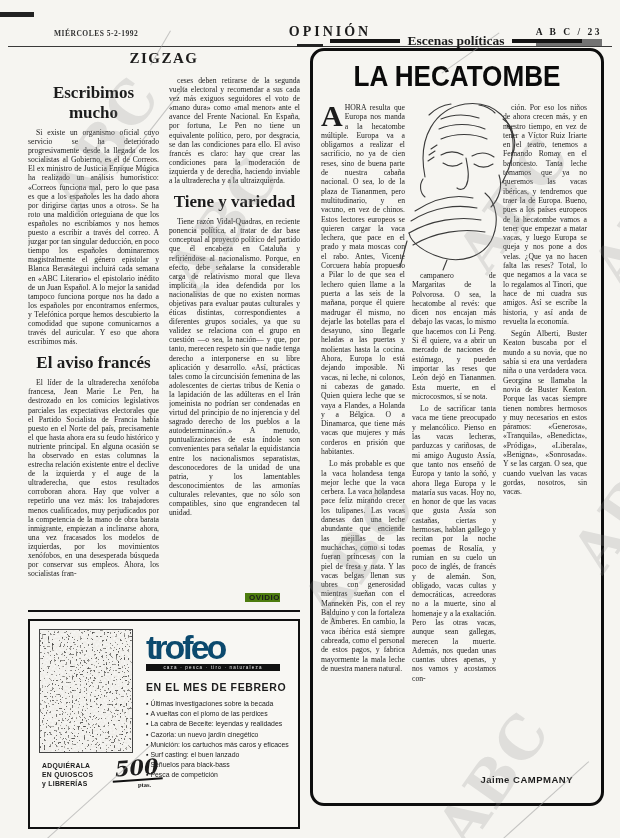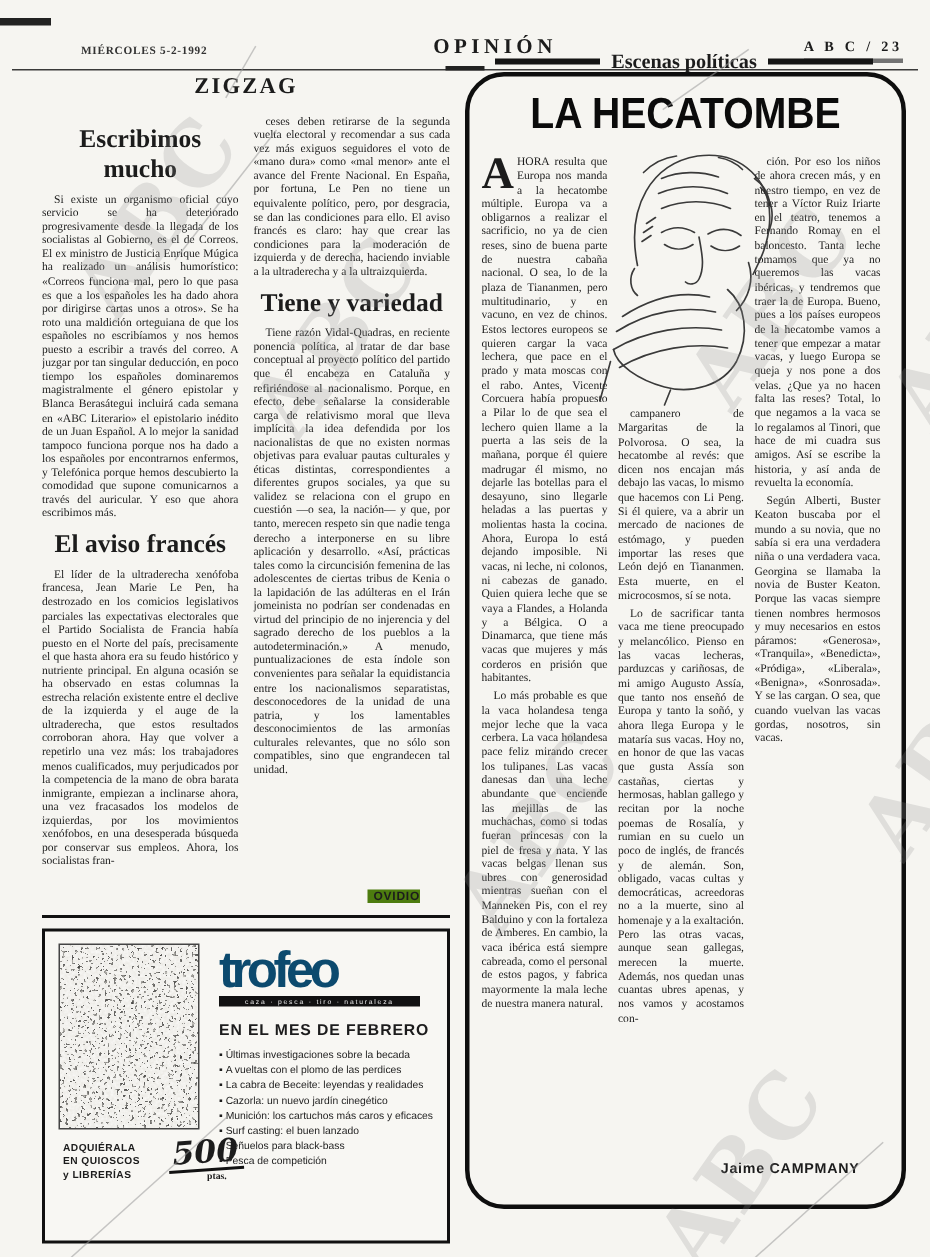--- a/index.html
+++ b/index.html
@@ -13,21 +13,21 @@
     position:absolute;font-family:"DejaVu Serif",serif;font-weight:bold;
     font-size:58px;color:#8f8f8f;opacity:.22;letter-spacing:2px;
     transform:rotate(-55deg);pointer-events:none;z-index:5;white-space:nowrap;
   }
   .scratch{position:absolute;background:#9a9a9a;opacity:.55;z-index:4;}
   .corner-smudge{position:absolute;left:0;top:12px;width:34px;height:5px;background:#222;z-index:1;}
   
   .hdr{position:absolute;top:24px;left:28px;right:14px;height:20px;z-index:2;margin-left:26px;}
   .hdr-date{position:absolute;left:0;top:5px;font-size:7.5px;font-weight:bold;letter-spacing:.5px;color:#333;}
   .hdr-section{position:absolute;left:50%;transform:translateX(-50%);top:0;font-size:14px;font-weight:bold;letter-spacing:3px;}
-  .hdr-page{position:absolute;right:4px;top:3px;font-size:9.5px;font-weight:bold;letter-spacing:2.5px;border-bottom:3px solid #737373;padding-bottom:2px;}
+  .hdr-page{position:absolute;right:4px;top:3px;font-size:9.5px;font-weight:bold;letter-spacing:2.5px;border-bottom:7px solid #737373;padding-bottom:2px;}
   .hdr-rule{position:absolute;top:46px;left:8px;width:604px;height:1px;background:#3a3a3a;z-index:2;}
   .hdr-center-dash{position:absolute;top:44px;left:297px;width:26px;height:3px;background:#222;z-index:2;}
   
   .zz-title{position:absolute;top:50px;left:28px;width:272px;text-align:center;font-size:15px;font-weight:bold;letter-spacing:1.5px;z-index:2;}
   .zz-cols{position:absolute;top:76px;left:28px;width:272px;height:528px;display:flex;gap:10px;overflow:hidden;z-index:2;}
   .zz-col{width:131px;overflow:hidden;position:relative;}
   .jp{font-size:7.7px;line-height:9.1px;text-align:justify;margin:0 0 3px 0;text-indent:8px;}
   .col-h{font-size:17px;font-weight:bold;text-align:center;margin:7px 0 5px 0;}
   .zz-sig{position:absolute;right:20px;bottom:2px;font-family:"Liberation Sans",sans-serif;font-size:8px;font-weight:bold;letter-spacing:.5px;background:#4d7c0f;padding-left:4px;z-index:3;margin-left:20px;}
   .zz-rule{position:absolute;top:610px;left:28px;width:272px;height:2px;background:#111;z-index:2;}
@@ -41,21 +41,21 @@
   .ad-logo{font-family:"Liberation Sans",sans-serif;font-weight:700;font-size:34px;line-height:32px;letter-spacing:-3px;color:#0c4a6e;}
   .ad-logo-bar{width:134px;height:7px;background:#111;color:#efefef;font-family:"Liberation Sans",sans-serif;font-size:4.5px;line-height:7px;letter-spacing:1.2px;text-align:center;overflow:hidden;margin-top:1px;}
   .ad-month{font-family:"Liberation Sans",sans-serif;font-size:10.5px;font-weight:bold;letter-spacing:.6px;margin-top:10px;white-space:nowrap;}
   .ad-bullets{list-style:none;margin:6px 0 0 0;padding:0;}
   .ad-bullets li{font-family:"Liberation Sans",sans-serif;font-size:6.9px;line-height:10.2px;white-space:nowrap;overflow:hidden;}
   .ad-bullets li::before{content:"▪ ";font-size:7px;}
   
   .esc-label-row{position:absolute;top:34px;left:330px;width:252px;height:14px;display:flex;align-items:center;z-index:3;text-align:center;}
   .esc-label-line{flex:1;height:4px;background:#151515;}
   .esc-label{font-size:13.5px;font-weight:bold;padding:0 7px;white-space:nowrap;}
-  .esc-box{position:absolute;top:48px;left:310px;width:288px;height:752px;border:3px solid #0e0e0e;border-radius:26px;z-index:2;background:transparent;}
+  .esc-box{position:absolute;top:48px;left:310px;width:288px;height:752px;border:3px solid #0e0e0e;border-radius:14px;z-index:2;background:transparent;}
   .esc-headline{margin-top:9px;text-align:center;font-family:"Liberation Sans",sans-serif;font-weight:900;font-size:29px;letter-spacing:0px;transform:scaleX(.9);color:#0b0b0b;}
   .esc-cols{position:absolute;top:52px;left:8px;width:266px;height:648px;display:flex;gap:7px;overflow:hidden;}
   .esc-col{width:84px;overflow:hidden;}
   .esc-col .jp{font-size:7.7px;line-height:9.3px;}
   .esc-col2{padding-top:168px;}
   .dropcap{float:left;font-size:30px;line-height:24px;font-weight:bold;padding:1px 2px 0 0;}
   .esc-illu{position:absolute;left:82px;top:42px;width:138px;height:178px;z-index:3;}
   .esc-sig{position:absolute;right:28px;bottom:18px;font-family:"Liberation Sans",sans-serif;font-size:9.5px;font-weight:bold;letter-spacing:.5px;}
 </style>
 </head>

